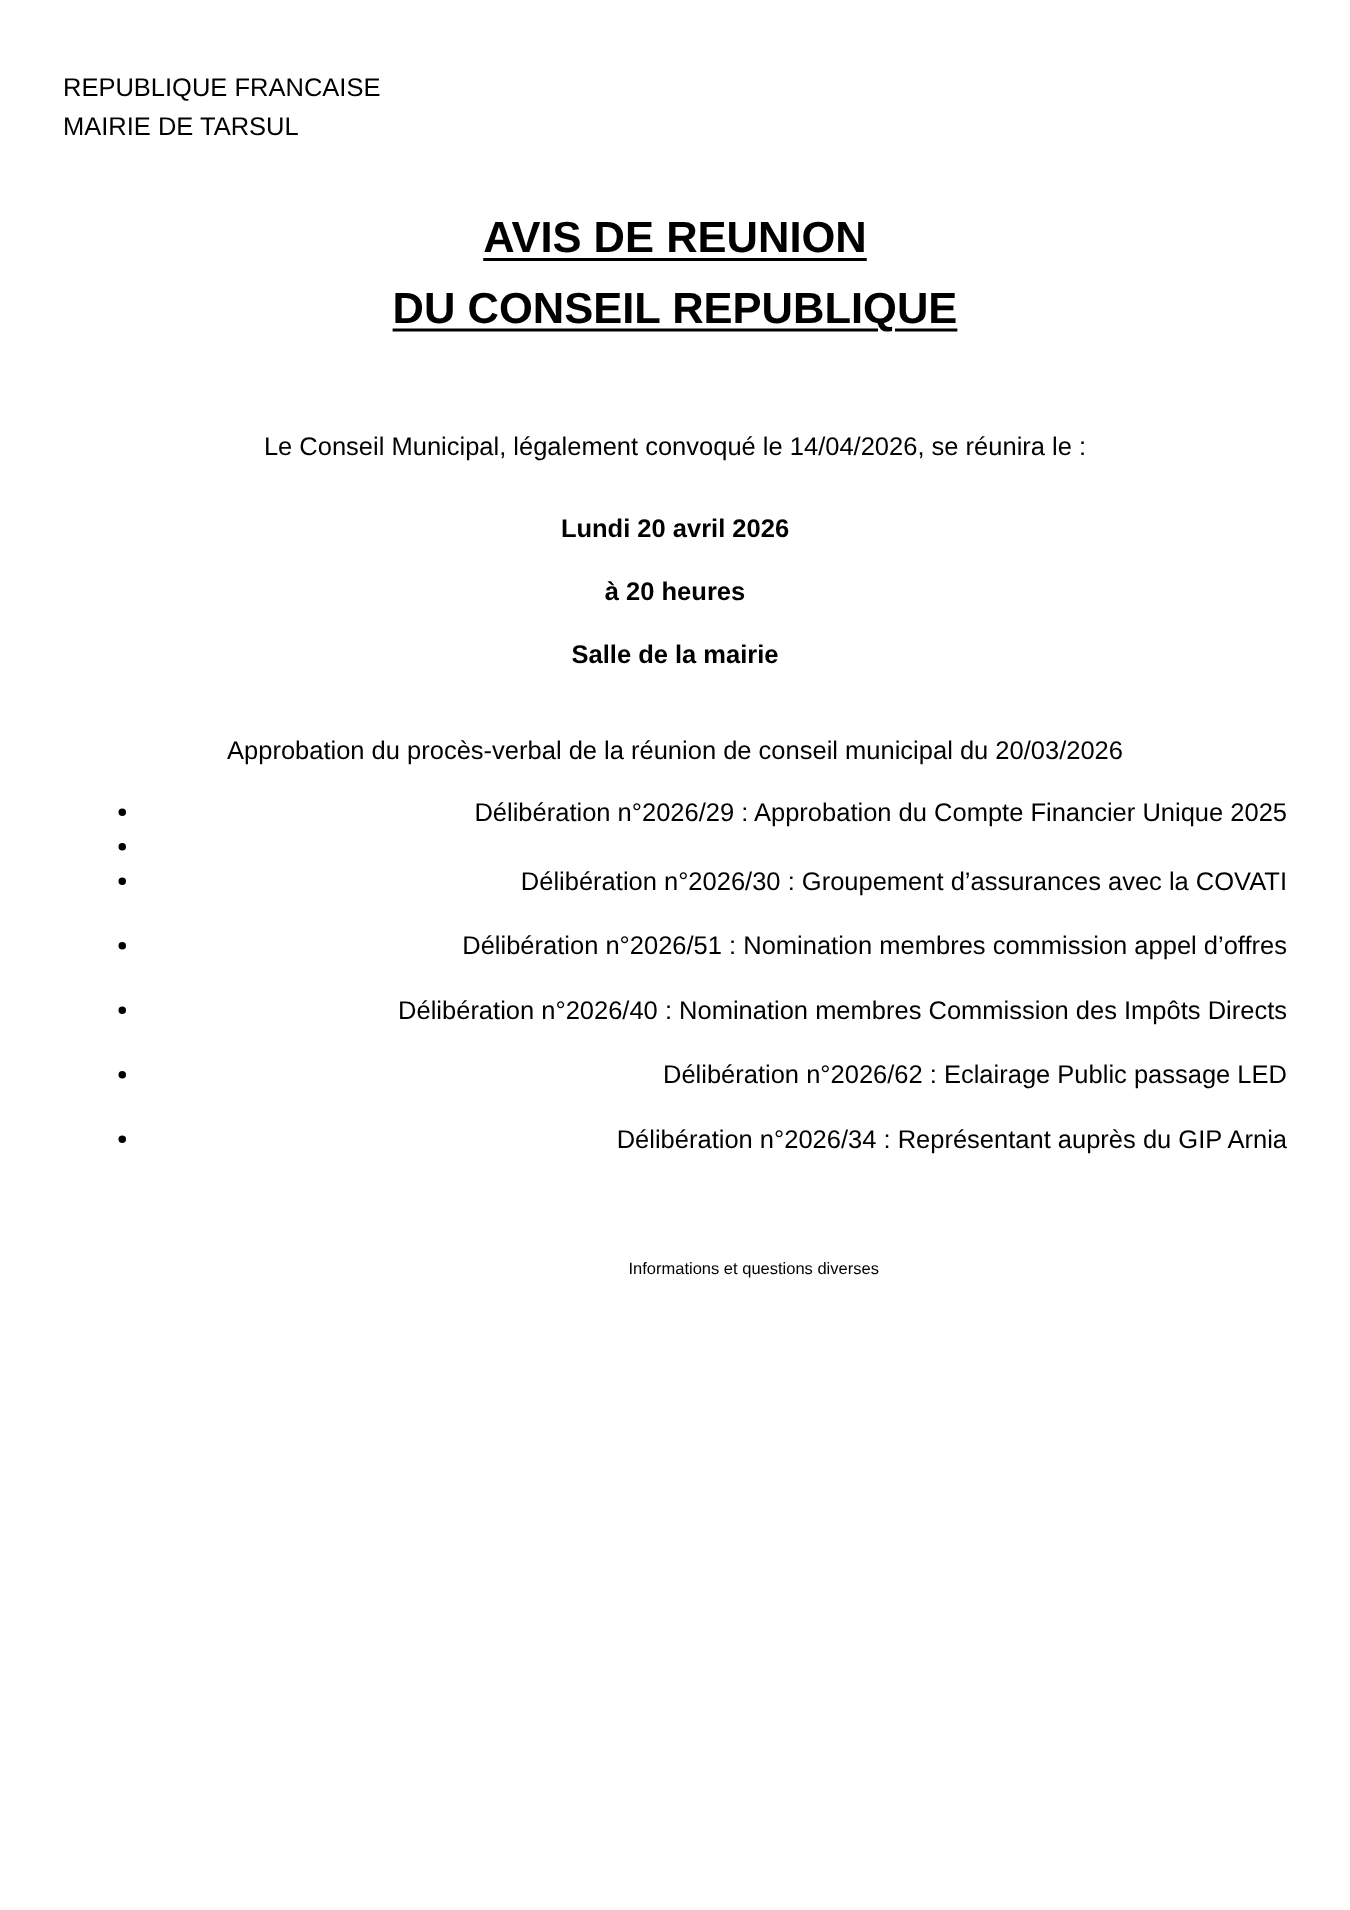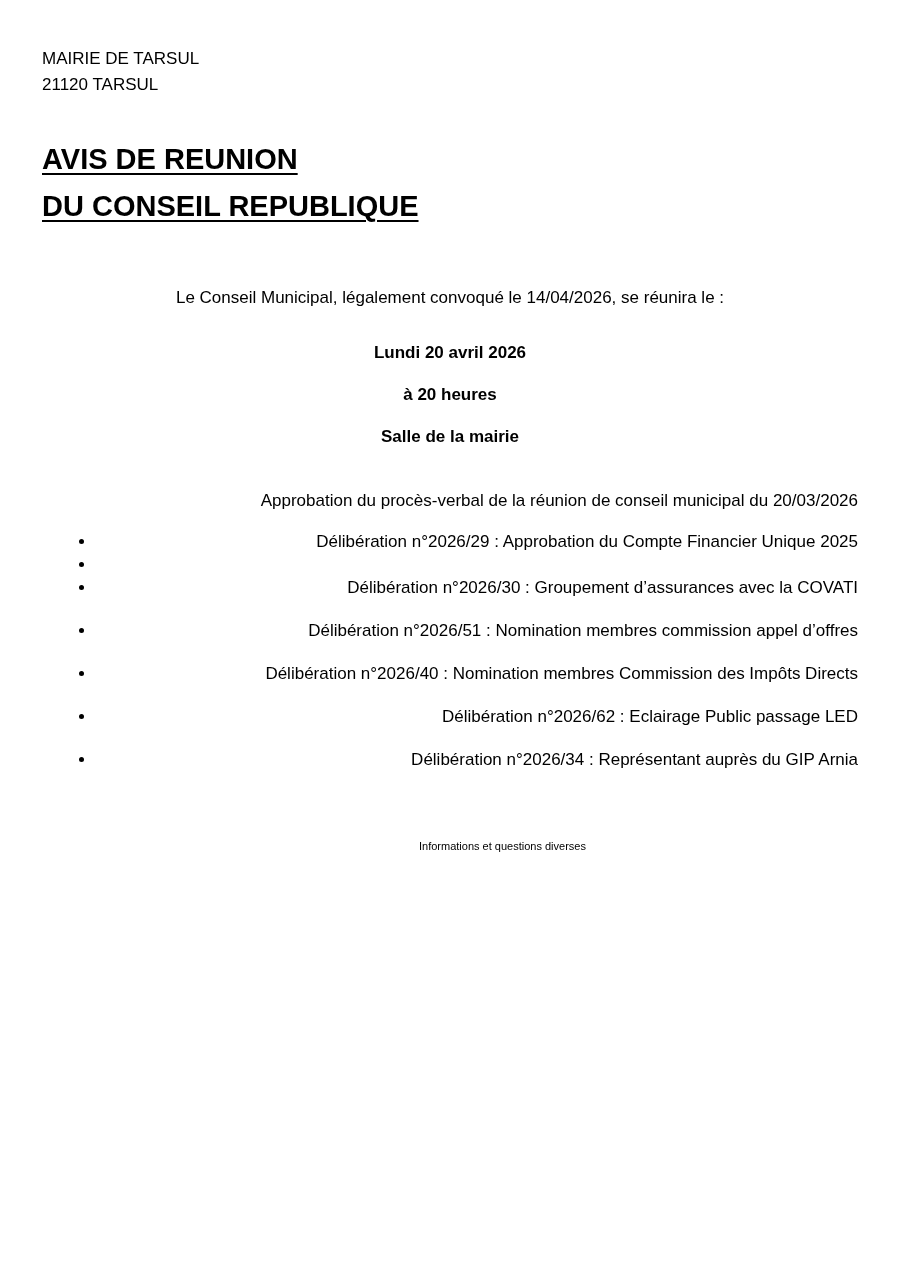--- a/index.html
+++ b/index.html
@@ -19,21 +19,21 @@
     width: 900px;
     height: 1273px;
     padding: 46px 42px 0 42px;
   }
   .header-block {
     font-size: 17px;
     line-height: 26px;
   }
   .title-block {
     margin-top: 38px;
-    text-align: left;
+    text-align: center;
     font-size: 29px;
     font-weight: bold;
     line-height: 47px;
   }
   .title-line {
     text-decoration: underline;
     text-underline-offset: 4px;
     text-decoration-thickness: 2px;
   }
   .intro {
@@ -57,21 +57,21 @@
     font-size: 17px;
     font-weight: bold;
   }
   .agenda-heading span {
     text-decoration: underline;
     text-underline-offset: 3px;
   }
   .approbation {
     margin-top: 46px;
     font-size: 17px;
-    text-align: right;
+    text-align: center;
   }
   ul.agenda-list {
     margin: 22px 0 0 0;
     padding-left: 54px;
     list-style: disc outside;
     font-size: 17px;
   }
   ul.agenda-list li {
     padding-left: 8px;
     margin-bottom: 26px;
@@ -90,22 +90,22 @@
     margin-left: 377px;
     font-size: 11px;
   }
 </style>
 </head>
 <body>
 
 <div class="doc">
 
   <div class="header-block">
+    <div>REPUBLIQUE FRANCAISE</div>
     <div>MAIRIE DE TARSUL</div>
-    <div>21120 TARSUL</div>
   </div>
 
   <div class="title-block">
     <div><span class="title-line">AVIS DE REUNION</span></div>
     <div><span class="title-line">DU CONSEIL REPUBLIQUE</span></div>
   </div>
 
   <div class="intro">Le Conseil Municipal, légalement convoqué le 14/04/2026, se réunira le :</div>
 
   <div class="meeting-block">

